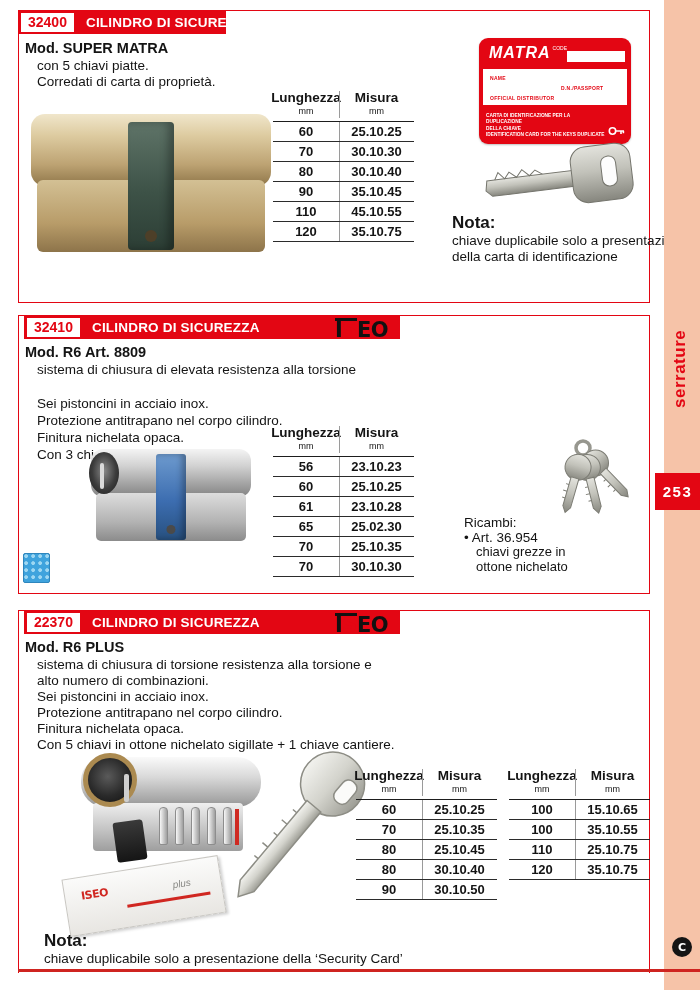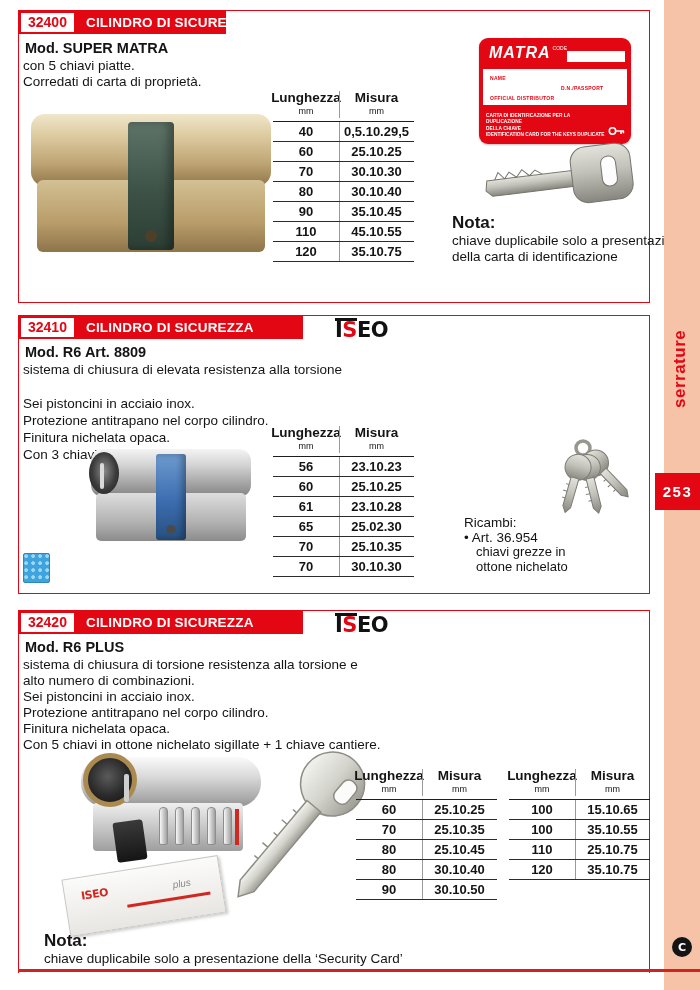--- a/index.html
+++ b/index.html
@@ -17,32 +17,32 @@
     display:flex; align-items:center; justify-content:center; }
   .pub-circle { position:absolute; left:672px; top:937px; width:20px; height:20px; border-radius:50%;
     background:#141414; color:#fff; font-weight:bold; font-size:11px;
     display:flex; align-items:center; justify-content:center; font-family:"DejaVu Sans", sans-serif; }
   .bottom-rule { position:absolute; left:18px; top:969px; width:682px; height:3px; background:#cf2420; }
 
   
   .sec { position:absolute; left:18px; width:632px; border:1px solid #e30613; background:#fff; }
   .sec-head { position:absolute; top:-1px; left:-1px; height:24px; background:#e30613;
     display:flex; align-items:center; }
-  .w208 { width:208px; } .w312 { width:285px; }
+  .w208 { width:208px; } .w312 { width:376px;margin-left:6px; }
   .code-box { background:#fff; color:#e30613; font-weight:bold; font-size:14px;
     padding:1px 7px; margin-left:3px; line-height:17px; }
   .sec-title { color:#fff; font-weight:bold; font-size:13.5px; margin-left:12px; letter-spacing:.2px; white-space:nowrap; }
 
   .iseo { position:absolute; left:316px; top:2px; font-weight:bold; font-size:21px; line-height:20px;
     letter-spacing:-.5px; font-family:"DejaVu Sans", sans-serif; color:#111; }
   .iseo-bar { display:inline-block; border-top:3.5px solid #111; line-height:18px; }
   .iseo .s { color:#e30613; }
 
   .model { position:absolute; left:6px; font-weight:bold; font-size:14.5px; }
-  .desc  { position:absolute; left:4px; font-size:13.5px; line-height:16px; white-space:nowrap; }
+  .desc  { position:absolute; left:18px; font-size:13.5px; line-height:16px; white-space:nowrap; }
   .note-label { font-weight:bold; font-size:17px; }
   .note-line  { font-size:13.5px; line-height:15.5px; white-space:nowrap; }
 
   
   .tbl { position:absolute; width:141px; }
   .trow { display:grid; grid-template-columns:66px 74px; border-bottom:1px solid #2b2b2b; }
   .thead { border-bottom:1.5px solid #1d1d1d; padding-bottom:3px; }
   .trow:not(.thead) { height:20px; }
   .cell { display:flex; align-items:center; justify-content:center; font-weight:bold; font-size:13px; }
   .thead .cell { flex-direction:column; line-height:13px; }
@@ -151,24 +151,20 @@
         <div class="cell">
             <span class="hname">Lunghezza</span>
             <span class="hunit">mm</span>
           </div>
         <div class="cell c2">
             <span class="hname">Misura</span>
             <span class="hunit">mm</span>
           </div>
       </div>
       <div class="trow">
-          <div class="cell">40</div>
-          <div class="cell c2">0,5.10.29,5</div>
-        </div>
-      <div class="trow">
           <div class="cell">60</div>
           <div class="cell c2">25.10.25</div>
         </div>
       <div class="trow">
           <div class="cell">70</div>
           <div class="cell c2">30.10.30</div>
         </div>
       <div class="trow">
           <div class="cell">80</div>
           <div class="cell c2">30.10.40</div>
@@ -319,21 +315,21 @@
     <div style="position:absolute; left:445px; top:199px;">
       <div class="spares-label">Ricambi:</div>
       <div class="spares-item">• Art. 36.954</div>
       <div class="spares-line" style="padding-left:12px;">chiavi grezze in</div>
       <div class="spares-line" style="padding-left:12px;">ottone nichelato</div>
     </div>
   </div>
 
   <div class="sec" style="top:610px; height:363px; border-bottom:none;">
     <div class="sec-head w312">
-      <span class="code-box">32420</span>
+      <span class="code-box">22370</span>
       <span class="sec-title">CILINDRO DI SICUREZZA</span>
     </div>
     <div class="iseo">
       <span class="iseo-bar"><span>I</span><span class="s">S</span></span><span>EO</span>
     </div>
 
     <div class="model" style="top:28px;">Mod. R6 PLUS</div>
     <div class="desc" style="top:46px;">sistema di chiusura di torsione resistenza alla torsione e</div>
     <div class="desc" style="top:62px;">alto numero di combinazioni.</div>
     <div class="desc" style="top:78px;">Sei pistoncini in acciaio inox.</div>

